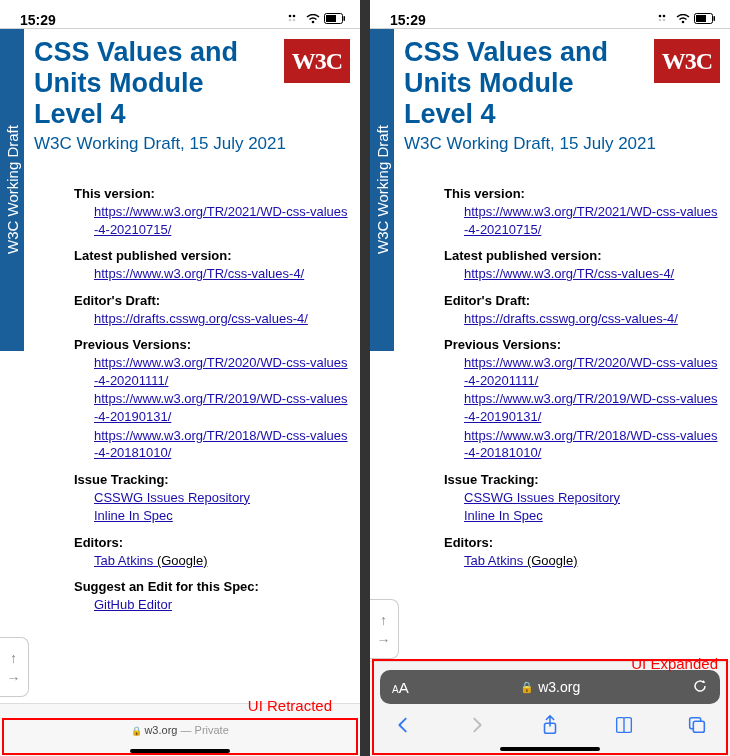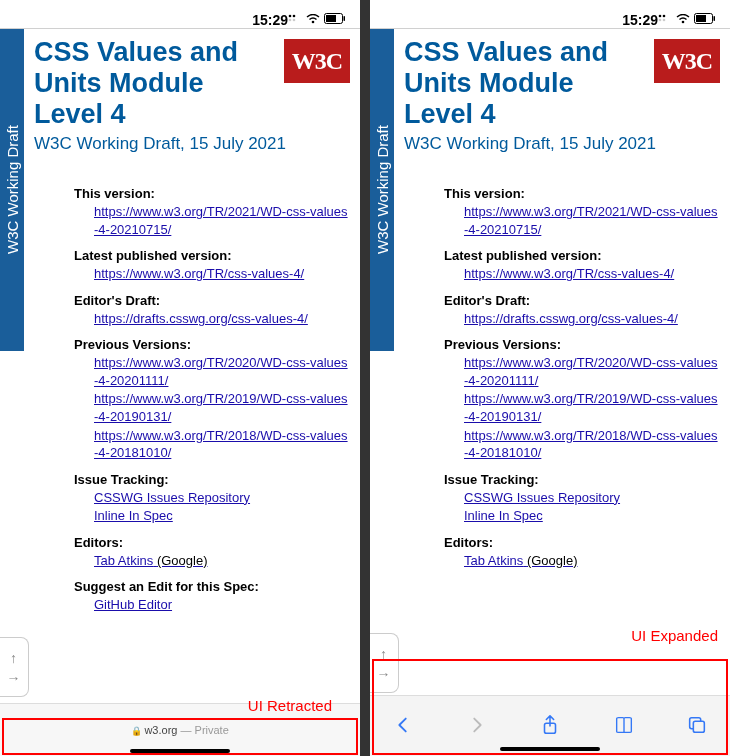--- a/index.html
+++ b/index.html
@@ -20,21 +20,21 @@
   .phone {
     background: #fff;
     position: relative;
     flex: 1;
     display: flex;
     flex-direction: column;
     overflow: hidden;
   }
   .status-bar {
     display: flex;
-    justify-content: flex-end;
+    justify-content: space-between;
     align-items: center;
     padding: 15px 14px 4px 20px;
     font-size: 14px;
     font-weight: 600;
     height: 28px;
   }
   .status-right { display: flex; align-items: center; gap: 4px; font-size: 11px; }
   .hr-line { height: 1px; background: #d0d0d0; }
   .content-area {
     flex: 1;
@@ -349,20 +349,35 @@
         </div>
       </div>
 
       <div class="scroll-hint" style="bottom:2px">
         <span class="arr">↑</span>
         <span class="arr">→</span>
       </div>
     </div>
 
     <div class="bottom-bar-exp">
+      <div class="url-pill">
+        <span style="font-size:13px;">
+          <span style="font-size:10px">A</span><span style="font-size:15px">A</span>
+        </span>
+        <span class="url-center">
+          <span style="font-size:11px">🔒</span>
+          <span>w3.org</span>
+        </span>
+        <span>
+          <svg width="16" height="16" viewBox="0 0 16 16">
+              <path d="M13 8 A5 5 0 1 1 11.5 4.5" stroke="#fff" stroke-width="1.5" fill="none"></path>
+              <path d="M11 2 L13.5 4.5 L11 5" fill="#fff"></path>
+            </svg>
+        </span>
+      </div>
       <div class="toolbar-row">
         <span>
           <svg class="icon" viewBox="0 0 24 24">
               <path d="M15 5 L8 12 L15 19" stroke="#3478f6" stroke-width="2" fill="none" stroke-linecap="round" stroke-linejoin="round"></path>
             </svg>
         </span>
         <span class="disabled">
           <svg class="icon" viewBox="0 0 24 24">
               <path d="M9 5 L16 12 L9 19" stroke="#bbb" stroke-width="2" fill="none" stroke-linecap="round" stroke-linejoin="round"></path>
             </svg>
@@ -382,16 +397,16 @@
           <svg class="icon" viewBox="0 0 24 24">
               <rect x="4" y="4" width="12" height="12" rx="2" stroke="#3478f6" stroke-width="1.7" fill="none"></rect>
               <rect x="8" y="8" width="12" height="12" rx="2" stroke="#3478f6" stroke-width="1.7" fill="#f4f4f4"></rect>
             </svg>
         </span>
       </div>
       <div class="home-indicator-exp"></div>
     </div>
 
     <div class="red-box" style="left:2px; right:2px; bottom:1px; height:96px"></div>
-    <div class="caption" style="right:12px; bottom:112px">UI Expanded</div>
+    <div class="caption" style="right:12px; bottom:84px">UI Expanded</div>
   </div>
 
 </div>
 
 </body></html>

